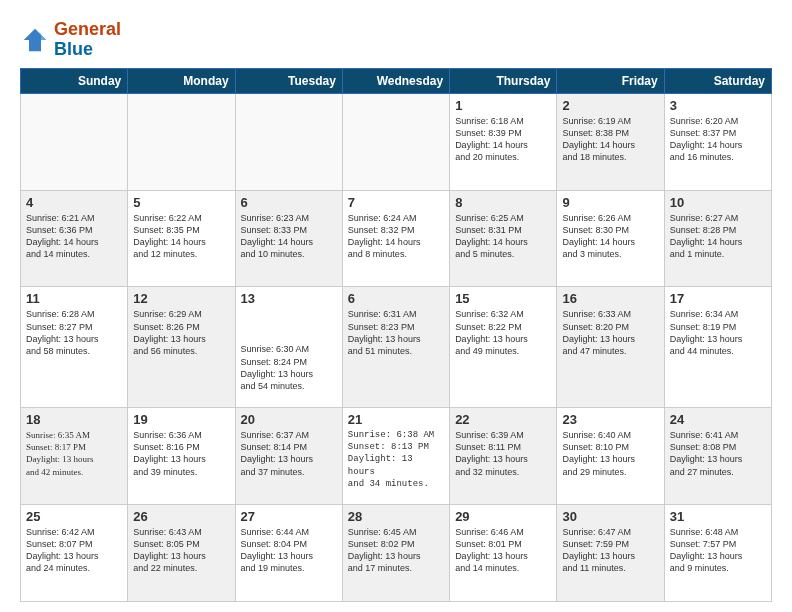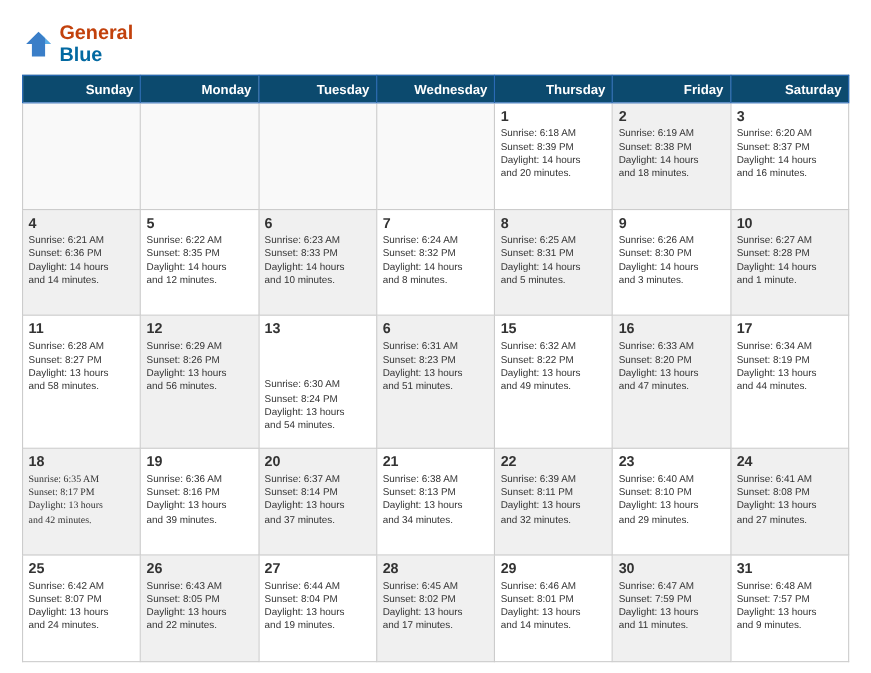--- a/index.html
+++ b/index.html
@@ -278,21 +278,21 @@
           </td>
           <td class="shaded">
             <span class="day-num">20</span>
             <div class="day-info" style="white-space: pre-line;">Sunrise: 6:37 AM
 Sunset: 8:14 PM
 Daylight: 13 hours
 and 37 minutes.</div>
           </td>
           <td>
             <span class="day-num">21</span>
-            <div class="day-info" style="white-space: pre-line;">Sunrise: 6:38 AM
+            <div class="day-info" style="white-space: pre-line; font-family: Liberation Mono, monospace;">Sunrise: 6:38 AM
 Sunset: 8:13 PM
 Daylight: 13 hours
 and 34 minutes.</div>
           </td>
           <td class="shaded">
             <span class="day-num">22</span>
             <div class="day-info" style="white-space: pre-line;">Sunrise: 6:39 AM
 Sunset: 8:11 PM
 Daylight: 13 hours
 and 32 minutes.</div>

